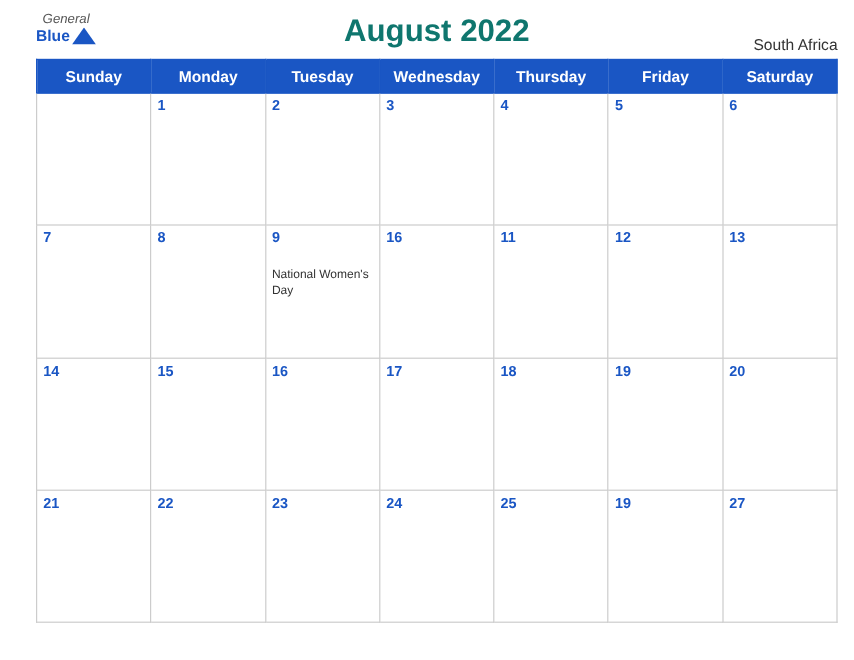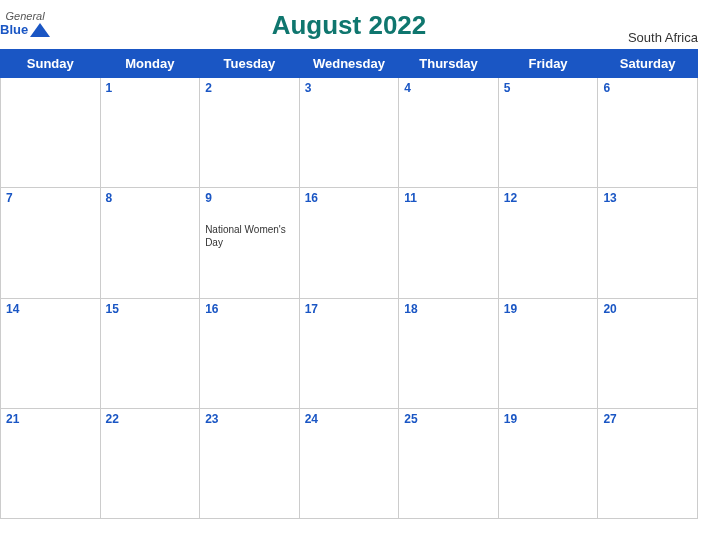--- a/index.html
+++ b/index.html
@@ -6,21 +6,21 @@
     body {
       font-family: Arial, sans-serif;
       background: #fff;
       width: 712px;
       height: 550px;
       overflow: hidden;
     }
     .calendar-container {
       width: 712px;
       height: 550px;
-      padding: 10px 14px 14px 0;
+      padding: 10px 14px 14px 30px;
       background: #fff;
     }
     .calendar-header {
       display: flex;
       align-items: center;
       justify-content: center;
       position: relative;
       margin-bottom: 8px;
     }
     .logo-area {

